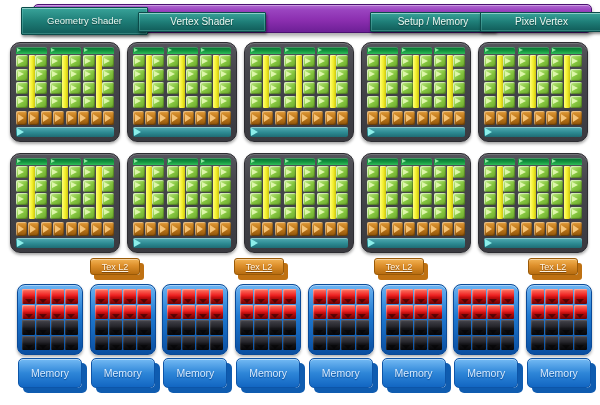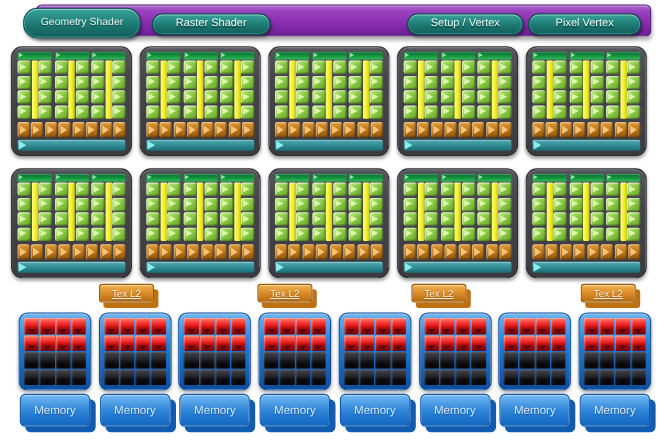--- a/index.html
+++ b/index.html
@@ -5,21 +5,21 @@
   html,body{margin:0;padding:0;background:#fff;}
   #stage{position:relative;width:600px;height:405px;background:var(--background,#fff);
     font-family:"Liberation Sans",sans-serif;overflow:hidden;}
 
   
   .pipeline-bar{position:absolute;left:33px;top:4px;width:557px;height:27px;border-radius:5px;
     background:linear-gradient(180deg,#b06ad2 0%,#9a44c0 18%,var(--purple_bar,#8c2fb0) 55%,#6d1f96 100%);
     border:1px solid #4a1070;
     box-shadow:0 3px 4px rgba(0,0,0,.35), inset 0 1px 0 rgba(255,255,255,.35);}
   .pipe-btn{position:absolute;z-index:2;display:flex;align-items:center;justify-content:center;
-    text-align:center;border-radius:13px;color:#eaf8f1;font-size:10px;line-height:1.15;padding:0 7px;
+    text-align:center;border-radius:1px;color:#eaf8f1;font-size:10px;line-height:1.15;padding:0 17px;
     background:linear-gradient(180deg,#39a49a 0%,var(--teal_button,#1e7d77) 50%,#115c59 100%);
     border:1px solid #0b4b49;text-shadow:0 1px 1px rgba(0,0,0,.45);
     box-shadow:inset 0 1px 0 rgba(255,255,255,.35), inset 0 0 0 1px rgba(140,225,214,.28), 1px 2px 3px rgba(0,0,0,.45);}
   .pos-geometry-shader{left:21px;top:7px;width:91px;height:26px;font-size:9.5px;}
   .pos-vertex-shader{left:138px;top:12px;width:92px;height:18px;}
   .pos-setup-raster{left:370px;top:12px;width:90px;height:18px;}
   .pos-pixel-shader{left:480px;top:12px;width:87px;height:18px;}
 
   
   .cluster-row{position:absolute;left:10px;width:578px;height:100px;display:flex;justify-content:space-between;}
@@ -89,22 +89,22 @@
     border:1px solid #0d55a8;
     box-shadow:5px 5px 0 0 #0f5cb0, inset 0 1px 0 rgba(255,255,255,.45);}
 </style>
 </head>
 <body>
 
 <div id="stage">
   <div class="pipeline-bar"></div>
   <div>
       <div class="pipe-btn pos-geometry-shader">Geometry Shader</div>
-      <div class="pipe-btn pos-vertex-shader">Raster Shader</div>
-      <div class="pipe-btn pos-setup-raster">Setup / Vertex</div>
+      <div class="pipe-btn pos-vertex-shader">Vertex Shader</div>
+      <div class="pipe-btn pos-setup-raster">Setup / Memory</div>
       <div class="pipe-btn pos-pixel-shader">Pixel Vertex</div>
     </div>
 
   <div class="cluster-row row-0">
       <div class="cluster">
         <div class="subunits">
           <div class="subunit">
             <div class="su-header"></div>
             <div class="su-body">
               <div class="ccol">

